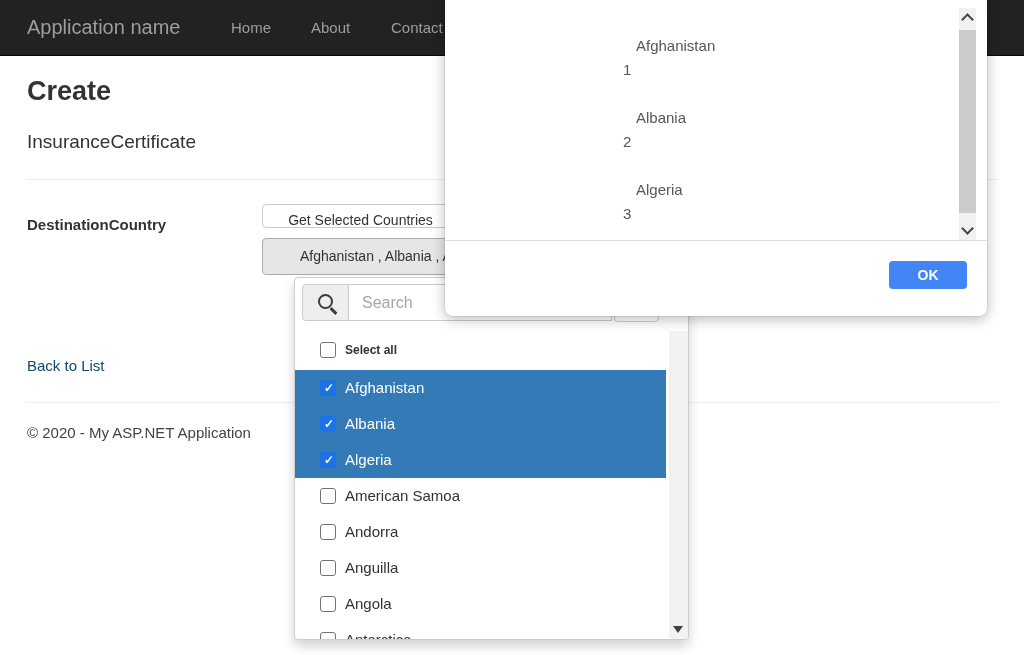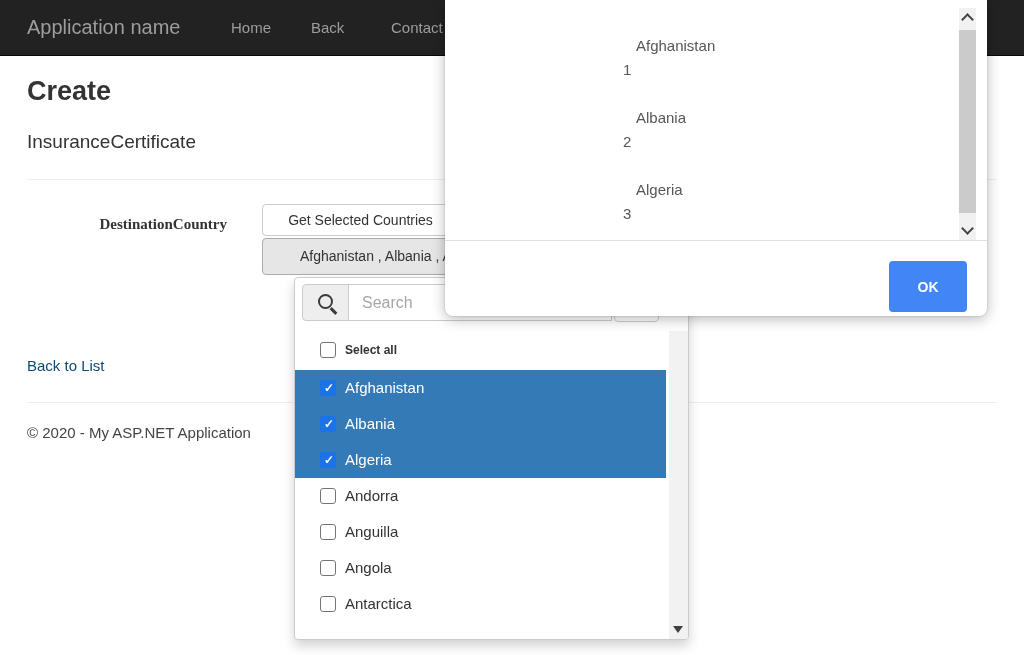--- a/index.html
+++ b/index.html
@@ -10,22 +10,22 @@
   
   .navbar{position:absolute;left:0;top:0;width:1024px;height:55px;background:#222;border-bottom:1px solid #080808;z-index:2;}
   .brand{position:absolute;left:27px;top:0;line-height:55px;font-size:20px;color:#9d9d9d;text-decoration:none;}
   .nav-link{position:absolute;top:0;line-height:55px;font-size:15px;color:#9d9d9d;text-decoration:none;}
   #nav-home{left:231px}#nav-about{left:311px}#nav-contact{left:391px}
   
   .page-title{position:absolute;left:27px;top:76px;margin:0;font-size:27px;font-weight:700;color:#333;}
   .page-subtitle{position:absolute;left:27px;top:131px;margin:0;font-size:19px;font-weight:400;color:#333;}
   .hr{position:absolute;left:27px;width:970px;height:0;border-top:1px solid #eee;}
   #hr-top{top:179px}#hr-footer{top:402px}
-  .field-label{position:absolute;left:27px;top:216px;width:200px;text-align:right;font-size:15px;font-weight:700;color:#333;font-family:Liberation Serif, serif;}
-  .btn-get{position:absolute;left:262px;top:204px;width:197px;height:32px;box-sizing:border-box;background:#fff;border:1px solid #ccc;border-radius:4px;font-size:14px;color:#333;text-align:center;line-height:30px;font-family:inherit;padding:0;}
+  .field-label{position:absolute;left:27px;top:216px;width:200px;font-size:15px;font-weight:700;color:#333;}
+  .btn-get{position:absolute;left:262px;top:204px;width:197px;height:24px;box-sizing:border-box;background:#fff;border:1px solid #ccc;border-radius:4px;font-size:14px;color:#333;text-align:center;line-height:30px;font-family:inherit;padding:0;}
   .btn-toggle{position:absolute;left:262px;top:238px;width:262px;height:37px;box-sizing:border-box;background:#e6e6e6;border:1px solid #adadad;border-radius:4px;font-size:14px;color:#333;text-align:center;line-height:35px;font-family:inherit;padding:0;white-space:nowrap;overflow:hidden;}
   .back-link{position:absolute;left:27px;top:357px;font-size:15px;color:#0c4a6e;text-decoration:none;}
   .footer-text{position:absolute;left:27px;top:424px;font-size:15px;color:#444;white-space:nowrap;}
   
   .panel{position:absolute;left:262px;top:277px;width:393px;height:361px;background:#fff;border:1px solid #ccc;border-radius:4px;box-shadow:0 6px 12px rgba(0,0,0,.18);z-index:5;overflow:hidden;margin-left:32px;}
   .search-addon{position:absolute;left:7px;top:6px;width:47px;height:37px;box-sizing:border-box;background:#eee;border:1px solid #ccc;border-radius:4px 0 0 4px;}
   .mag{position:absolute;left:15px;top:9px;width:11px;height:11px;border:2px solid #3c3c3c;border-radius:50%;}
   .mag::after{content:"";position:absolute;left:12px;top:11px;width:3px;height:8px;background:#3c3c3c;transform:rotate(-45deg);}
   .search-input{position:absolute;left:53px;top:6px;width:264px;height:37px;box-sizing:border-box;border:1px solid #ccc;padding:0 0 0 13px;font-size:16px;color:#555;font-family:inherit;outline:none;}
   .search-input::placeholder{color:#a6a6a6;}
@@ -49,29 +49,29 @@
   .dlg-body{position:absolute;left:0;top:0;right:0;height:240px;overflow:hidden;}
   .dlg-text{padding:34px 40px 0 178px;font-size:15px;line-height:24px;color:#575757;}
   .dlg-item{margin:0 0 24px 0;}
   .dlg-item .dlg-name{margin-left:13px;}
   .dlg-divider{position:absolute;left:0;top:240px;width:100%;height:0;border-top:1px solid #e0e0e0;}
   .dlg-sb{position:absolute;left:514px;top:8px;width:17px;height:232px;background:#f1f1f1;}
   .dlg-thumb{position:absolute;left:0;top:22px;width:17px;height:183px;background:#cbcbcb;}
   .chev{position:absolute;left:4px;width:7px;height:7px;border-top:2px solid #444;border-right:2px solid #444;}
   .chev.up{top:7px;transform:rotate(-45deg);}
   .chev.down{bottom:7px;transform:rotate(135deg);}
-  .btn-ok{position:absolute;right:20px;top:261px;width:78px;height:51px;background:#4285f4;border:none;border-radius:4px;color:#fff;font-size:14px;font-weight:700;font-family:inherit;}
+  .btn-ok{position:absolute;right:20px;top:261px;width:78px;height:28px;background:#4285f4;border:none;border-radius:4px;color:#fff;font-size:14px;font-weight:700;font-family:inherit;}
 </style>
 </head>
 <body>
 
 <div class="navbar">
   <a class="brand" href="#">Application name</a>
   <a class="nav-link" id="nav-home" href="#">Home</a>
-  <a class="nav-link" id="nav-about" href="#">Back</a>
+  <a class="nav-link" id="nav-about" href="#">About</a>
   <a class="nav-link" id="nav-contact" href="#">Contact</a>
 </div>
 
 <h2 class="page-title">Create</h2>
 <div class="page-subtitle">InsuranceCertificate</div>
 <div class="hr" id="hr-top"></div>
 
 <div class="field-label">DestinationCountry</div>
 <button class="btn-get">Get Selected Countries</button>
 <button class="btn-toggle">Afghanistan , Albania , Algeria</button>
@@ -89,20 +89,24 @@
 
   <div class="row-selectall">
     <span class="cb"></span>
     <span class="opt-label">Select all</span>
   </div>
 
   <div class="country-list">
       <div class="opt-row sel"><span class="cb checked"></span><span class="opt-label">Afghanistan</span></div>
       <div class="opt-row sel"><span class="cb checked"></span><span class="opt-label">Albania</span></div>
       <div class="opt-row sel"><span class="cb checked"></span><span class="opt-label">Algeria</span></div>
+      <div class="opt-row">
+        <span class="cb"></span>
+        <span class="opt-label">American Samoa</span>
+      </div>
       <div class="opt-row">
         <span class="cb"></span>
         <span class="opt-label">Andorra</span>
       </div>
       <div class="opt-row">
         <span class="cb"></span>
         <span class="opt-label">Anguilla</span>
       </div>
       <div class="opt-row">
         <span class="cb"></span>

